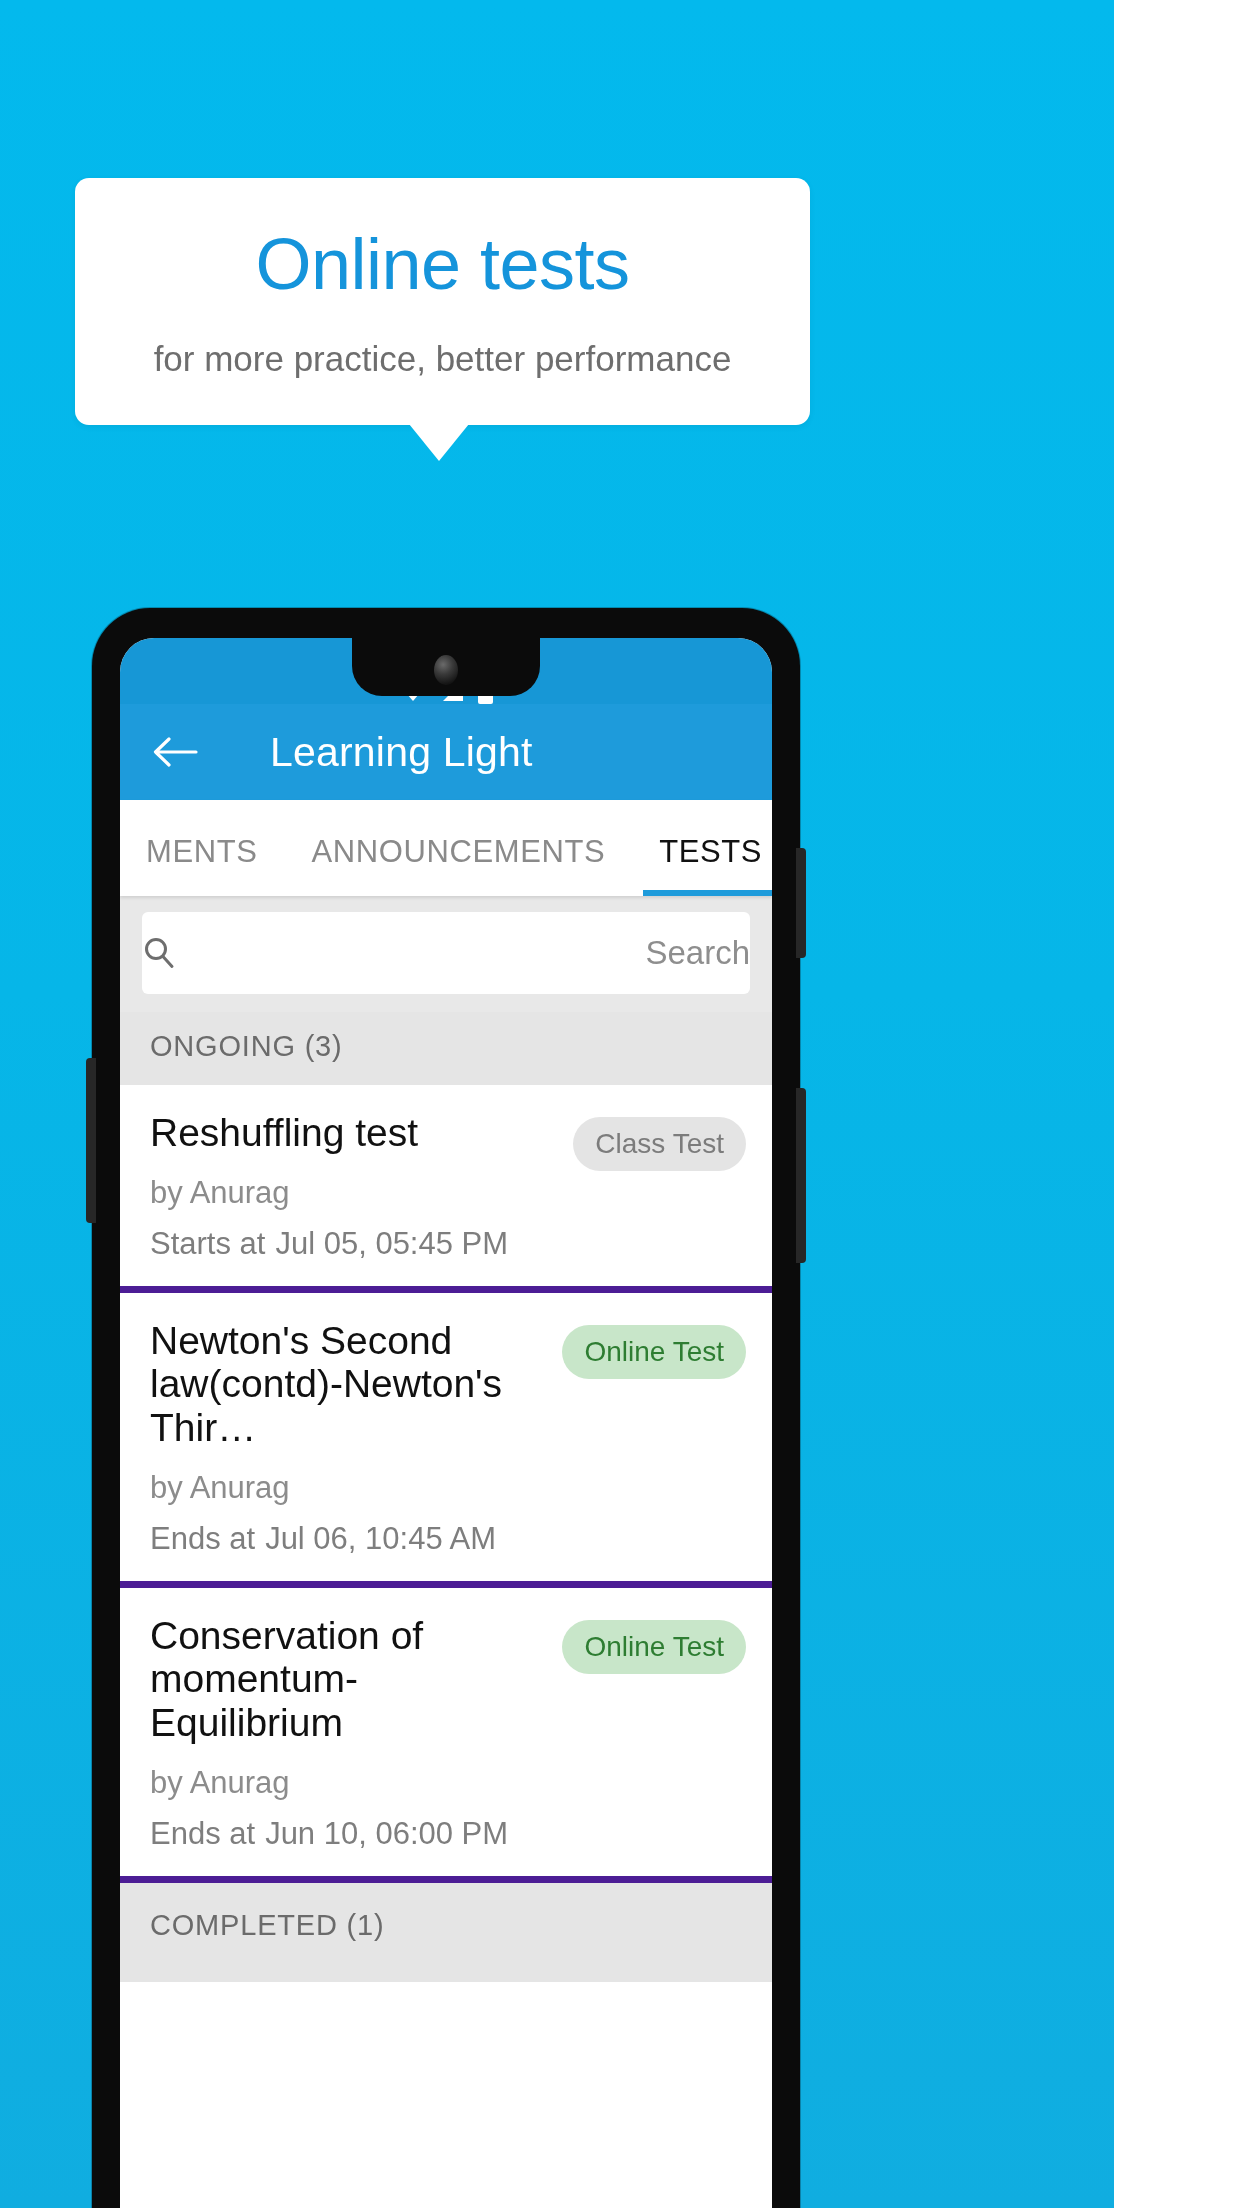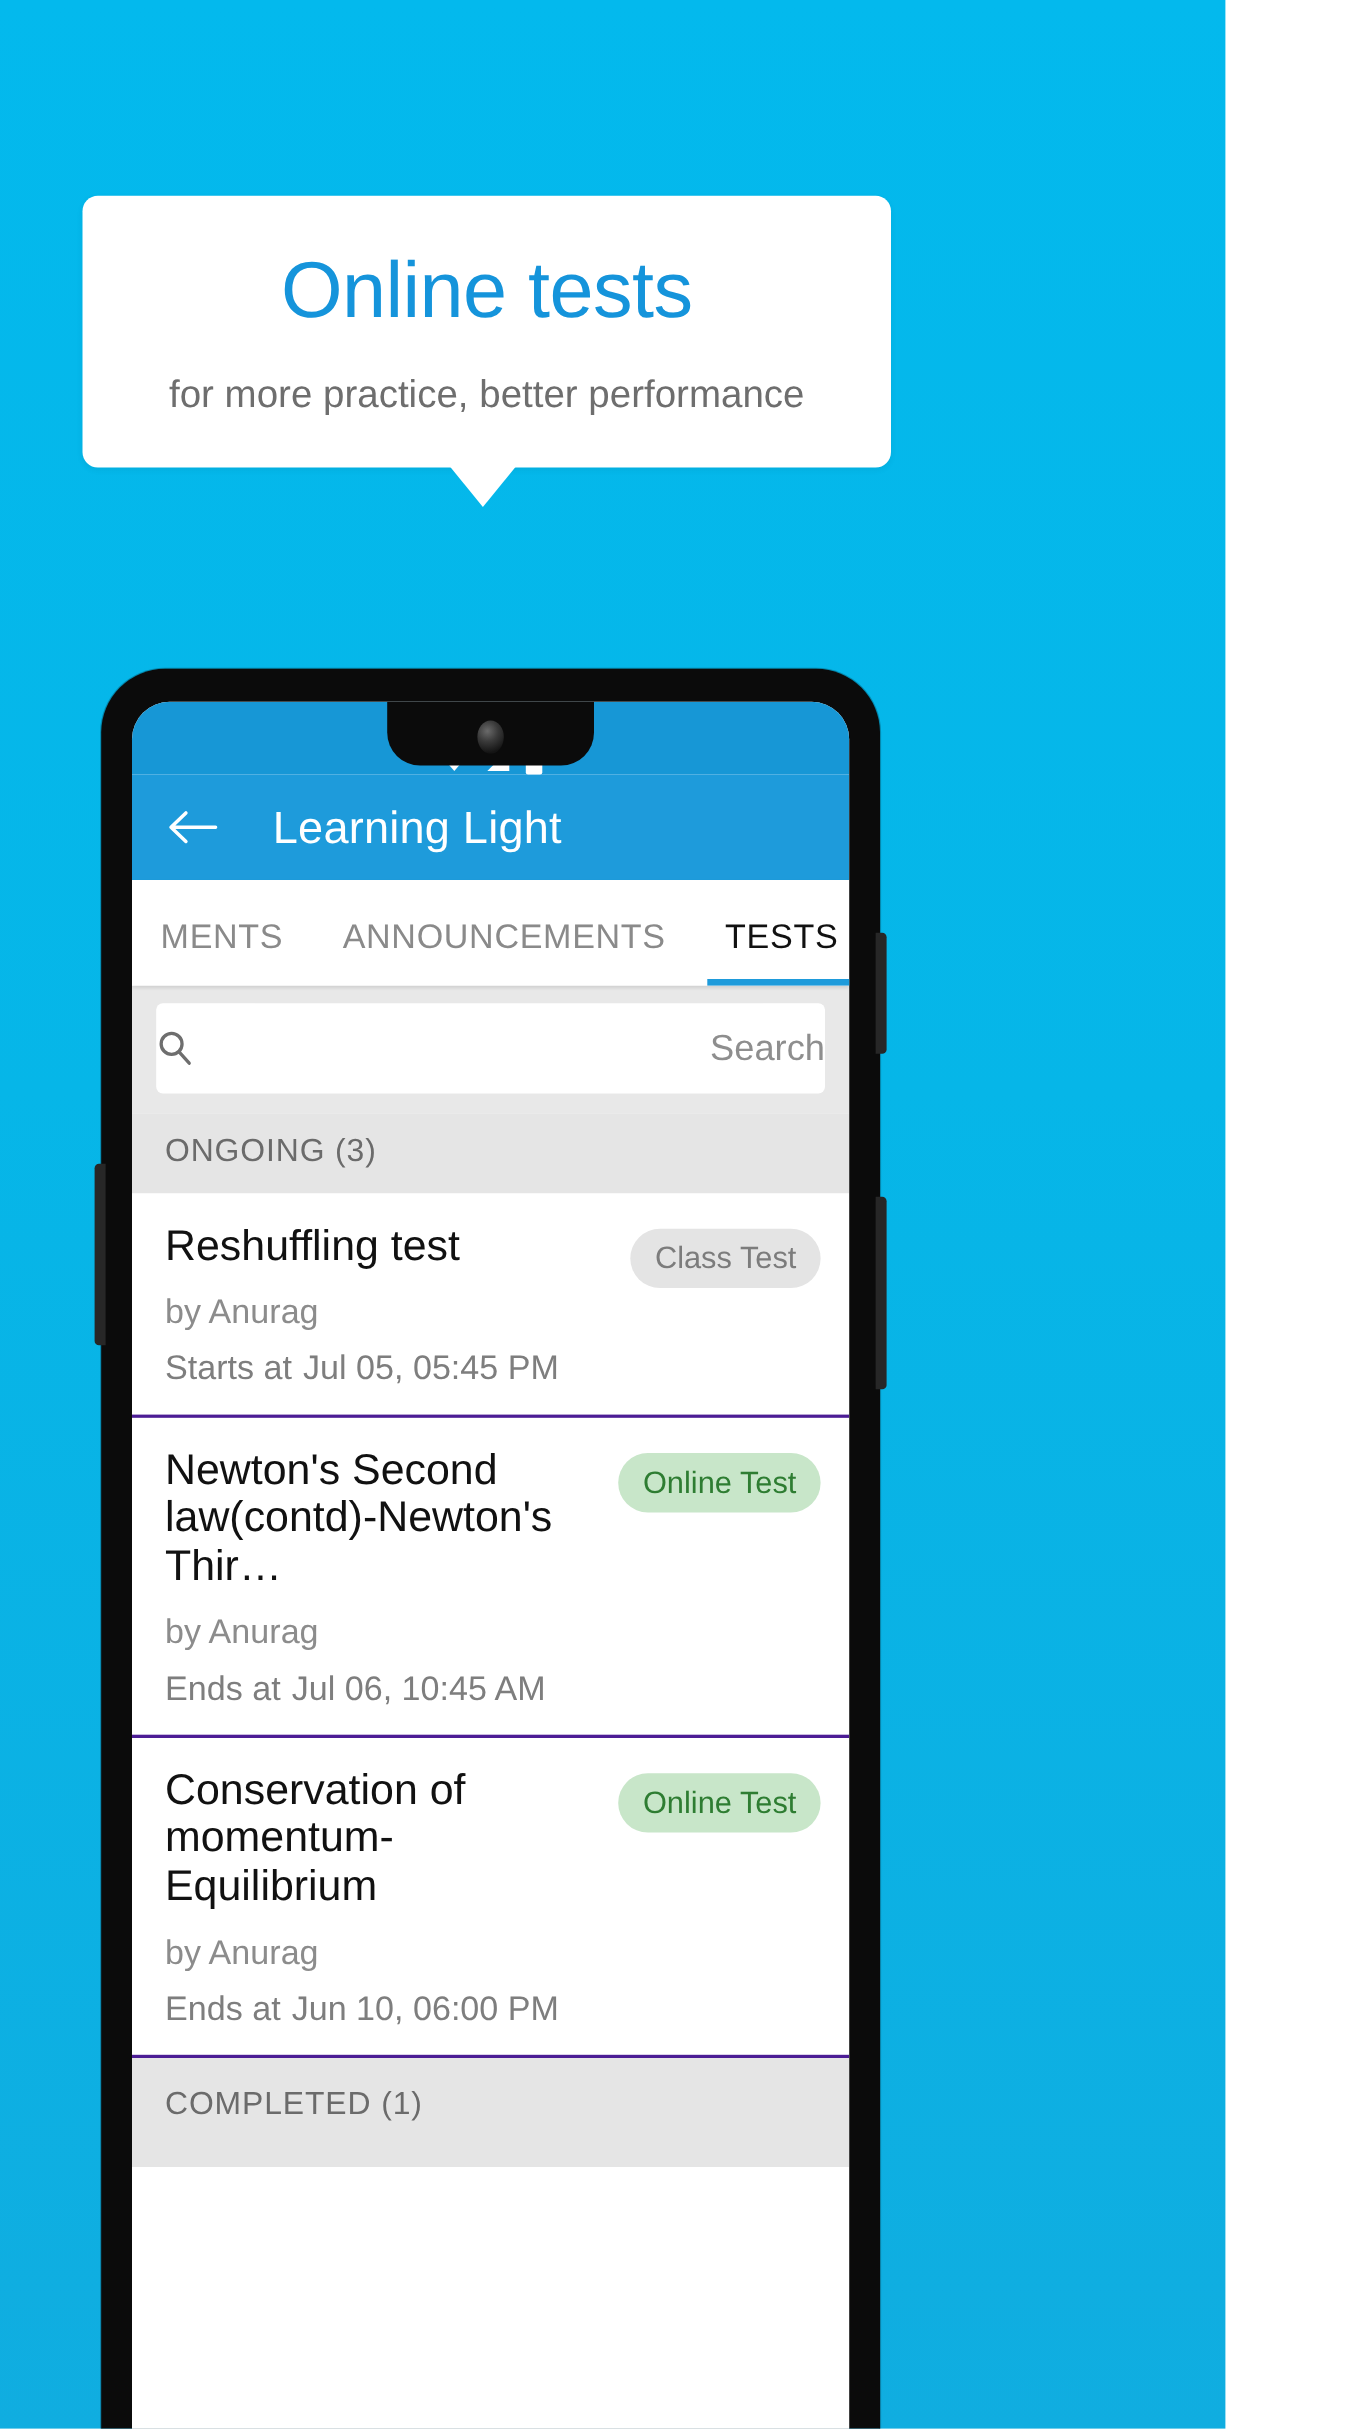--- a/index.html
+++ b/index.html
@@ -121,20 +121,21 @@
     background:radial-gradient(circle at 38% 32%, #6a6a6a 0%, #3a3a3a 38%, #141414 78%);
   }
 
   
   .appbar {
     height:96px;
     background:#1E9BDB;
     display:flex;
     align-items:center;
     padding-left:32px;
+    gap:22px;
   }
   .back-arrow { width:46px; height:34px; flex:0 0 auto; }
   .appbar-title {
     margin-left:50px;
     color:#ffffff;
     font-size:41px;
     font-weight:400;
     letter-spacing:0.2px;
   }
 
@@ -189,21 +190,21 @@
     background:#e5e5e5;
     padding:18px 30px 22px 30px;
     font-size:29px;
     letter-spacing:0.8px;
     color:#6B6B6B;
   }
 
   .test-row {
     background:#ffffff;
     padding:26px 26px 24px 30px;
-    border-bottom:3px solid #4c1d95;
+    border-bottom:7px solid #4c1d95;
     display:flex;
     justify-content:space-between;
     align-items:flex-start;
     gap:14px;
   }
   .test-main { flex:1 1 auto; min-width:0; }
   .test-title {
     font-size:39px;
     color:#111111;
     line-height:1.12;

